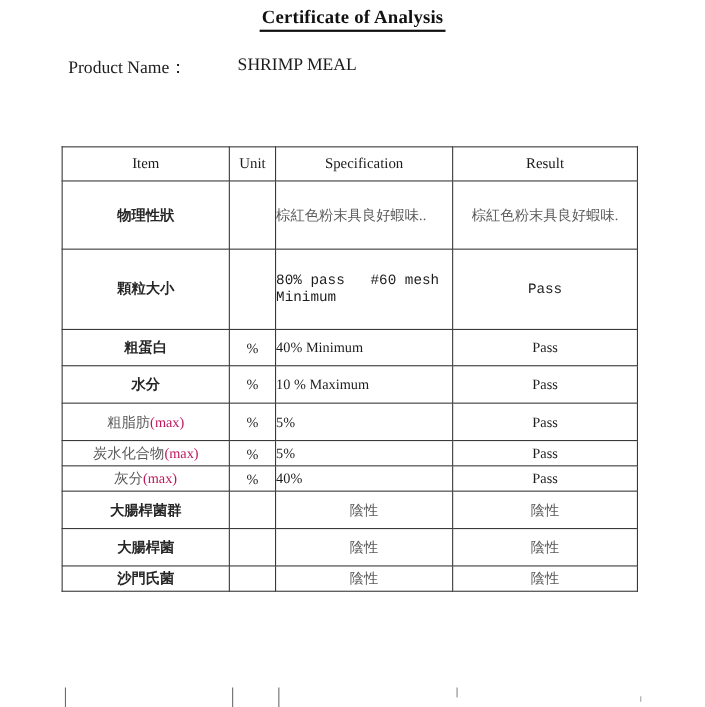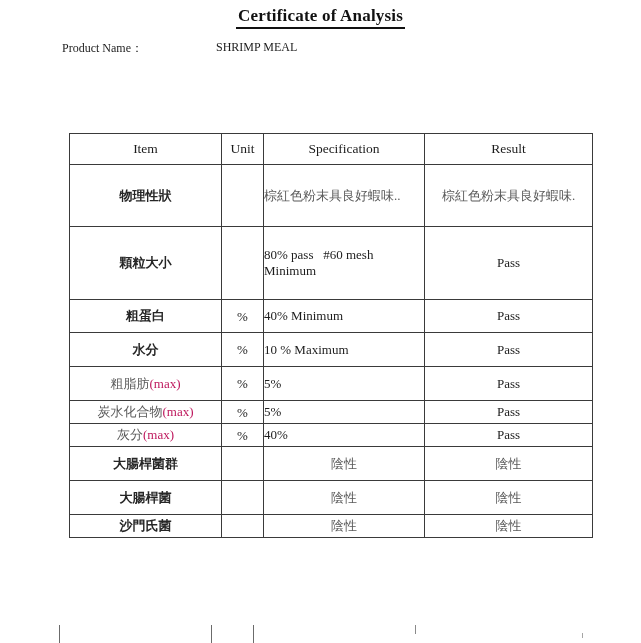--- a/index.html
+++ b/index.html
@@ -6,40 +6,40 @@
   body{
     width:641px;height:643px;position:relative;background:#ffffff;
     font-family:"Liberation Serif","DejaVu Serif",serif;
     color:#1c1c1c;overflow:hidden;
   }
   .title-wrap{position:absolute;top:6px;left:0;width:641px;text-align:center;}
   .doc-title{
     display:inline-block;font-size:17px;font-weight:bold;letter-spacing:0.2px;
     border-bottom:2px solid #111;padding:0 2px 1px 2px;color:#111;
   }
-  .product-line{position:absolute;top:40px;left:0;width:641px;height:20px;font-size:12px;}
+  .product-line{position:absolute;top:51px;left:0;width:641px;height:20px;font-size:16px;}
   .product-label{position:absolute;left:62px;top:0;}
   .product-value{position:absolute;left:216px;top:0;}
   table.coa{
-    position:absolute;left:69px;top:133px;
+    position:absolute;left:56px;top:133px;
     border-collapse:collapse;table-layout:fixed;width:523px;
     font-size:13px;line-height:16px;border-radius:23px;
   }
   table.coa col.c-item{width:152px;}
   table.coa col.c-unit{width:42px;}
   table.coa col.c-spec{width:161px;}
   table.coa col.c-result{width:168px;}
   table.coa th,table.coa td{
     border:1px solid #3a3a3a;padding:0;overflow:hidden;
     font-weight:normal;vertical-align:middle;
   }
   table.coa th{text-align:center;font-size:13.5px;}
   tr.rh-head{height:31px;}
   tr.rh-tall1{height:62px;}
-  tr.rh-tall2{height:73px;}
+  tr.rh-tall2{height:73px;font-family:Liberation Mono, monospace;}
   tr.rh-std{height:33px;}
   tr.rh-std2{height:34px;}
   tr.rh-two{height:23px;}
   td.item{text-align:center;padding-left:4px;}
   td.unit{text-align:center;white-space:pre-wrap;line-height:15px;}
   td.spec{text-align:left;padding-left:3px;white-space:pre-wrap;}
   td.result{text-align:center;}
   .cjk-strong{font-weight:bold;color:#262626;}
   .cjk-gray{color:#5a5a5a;}
   .lat-black{color:#be185d;margin-top:16px;}

